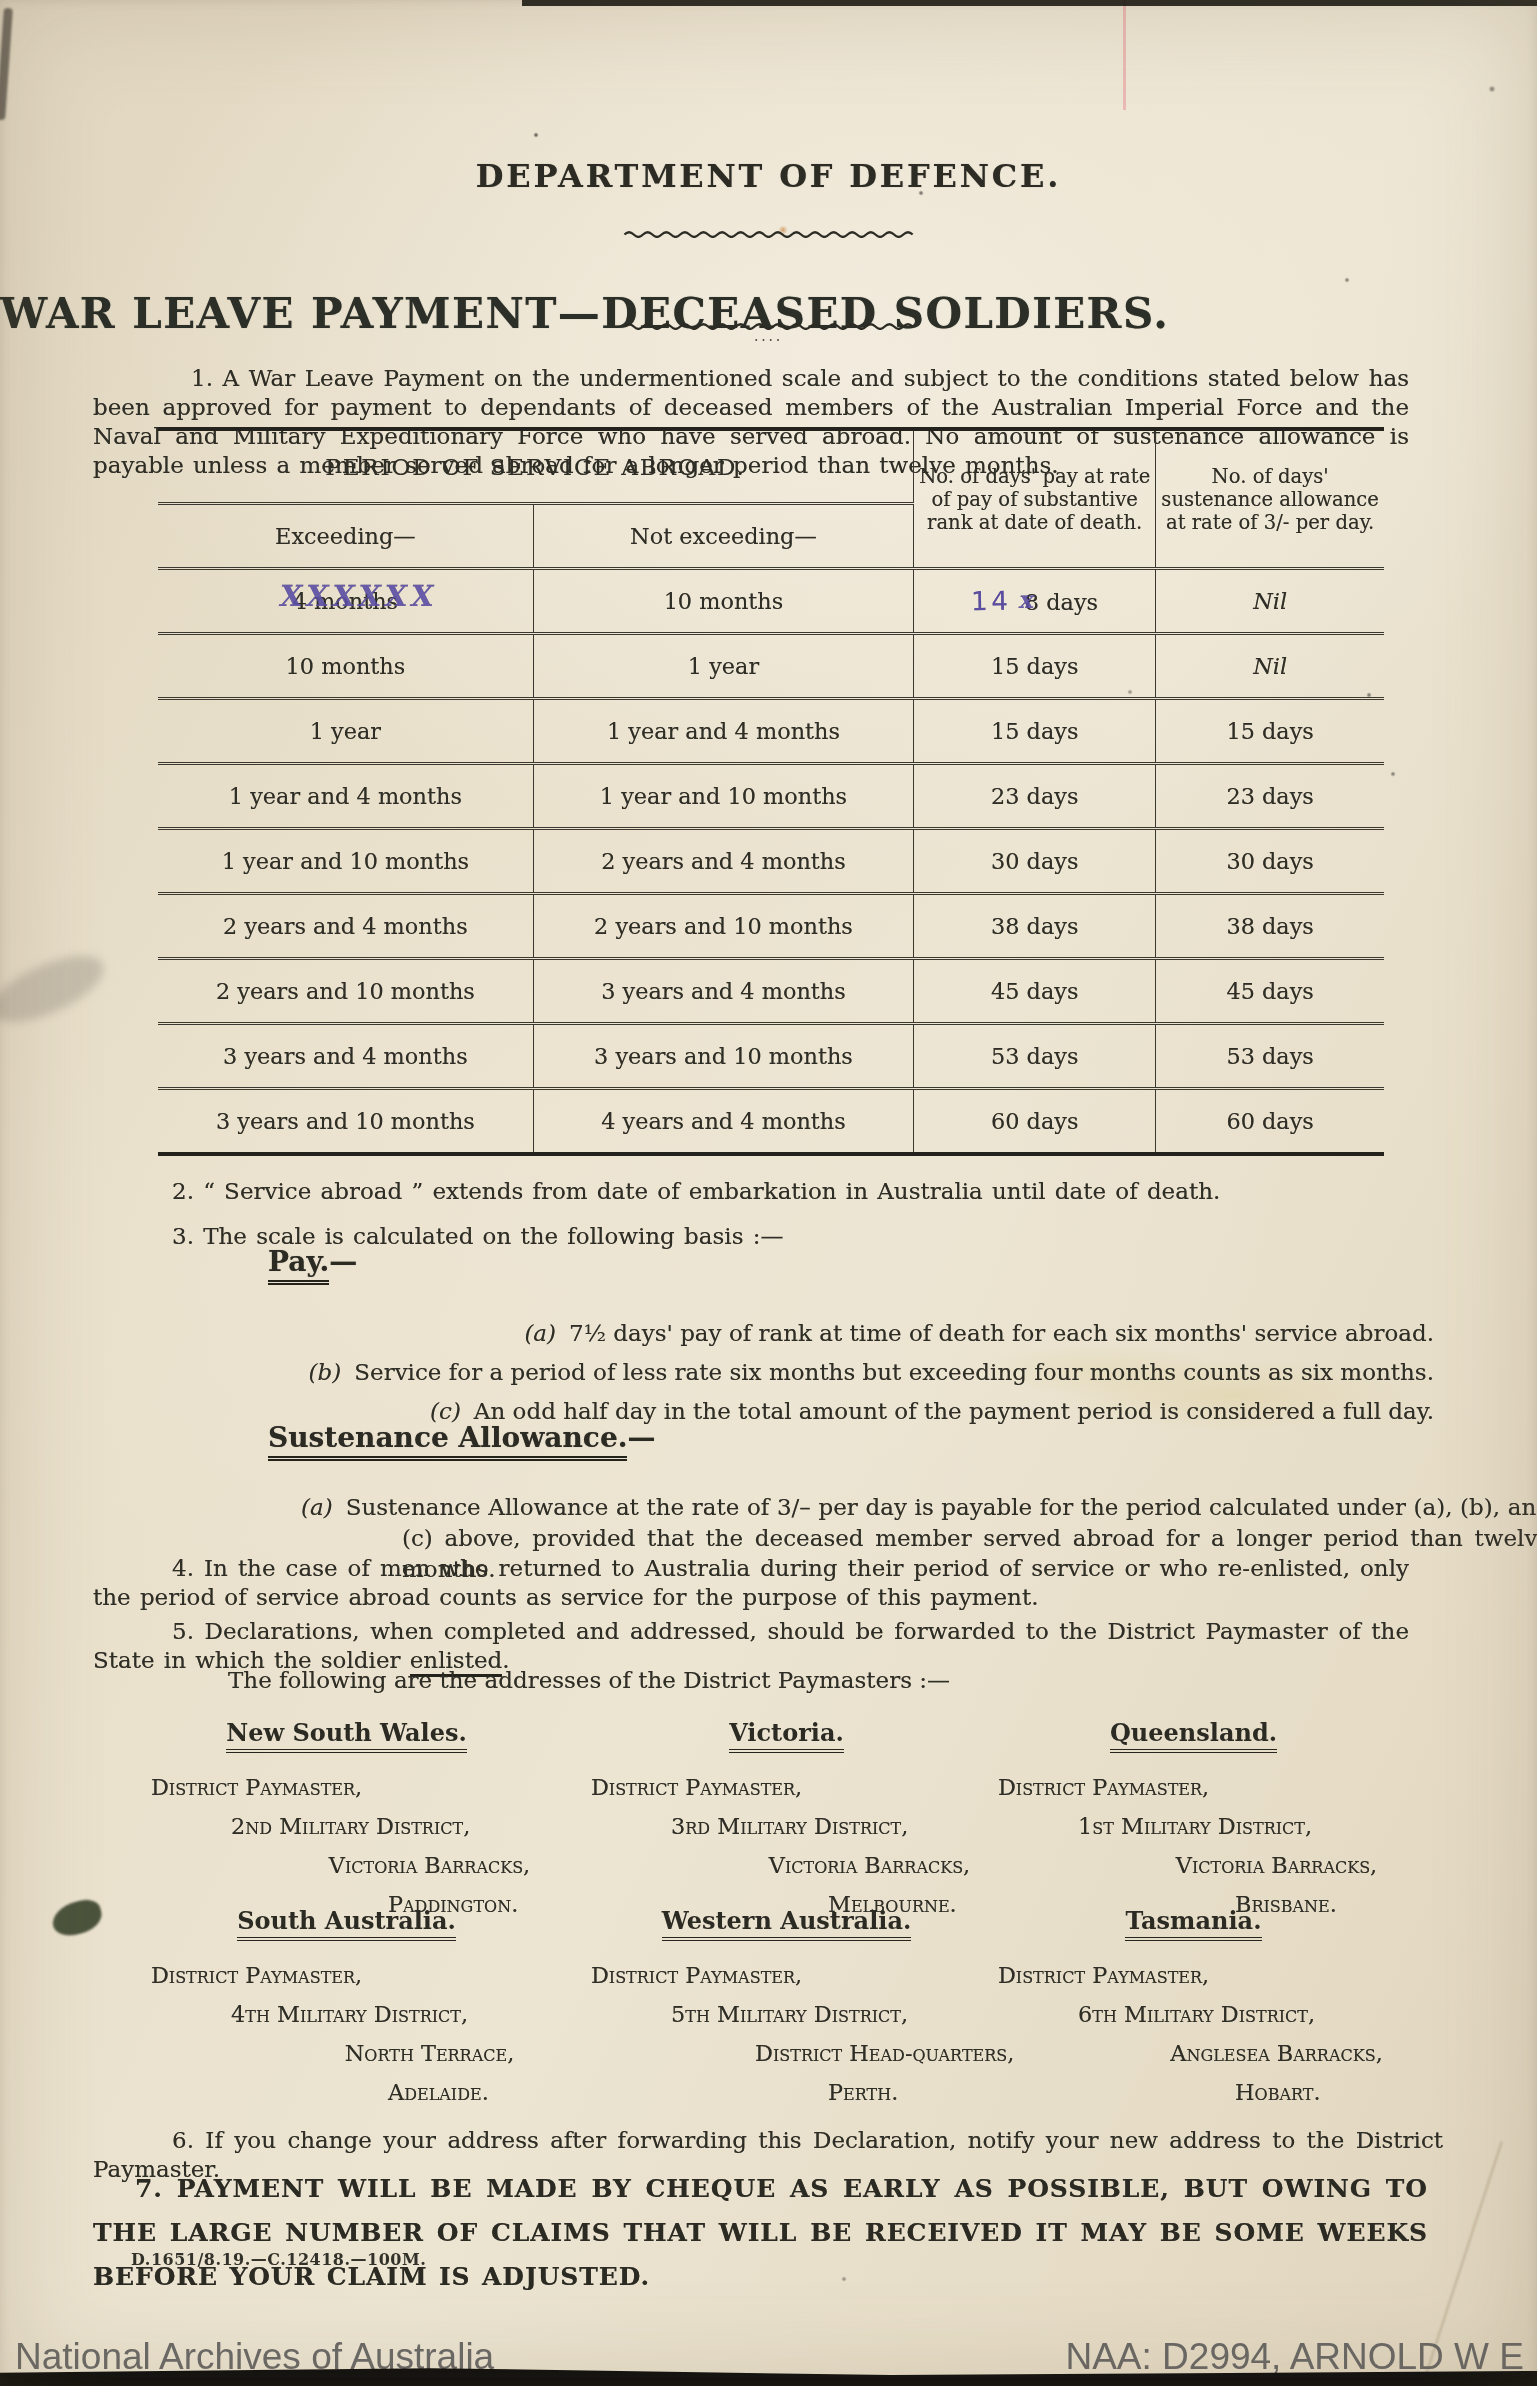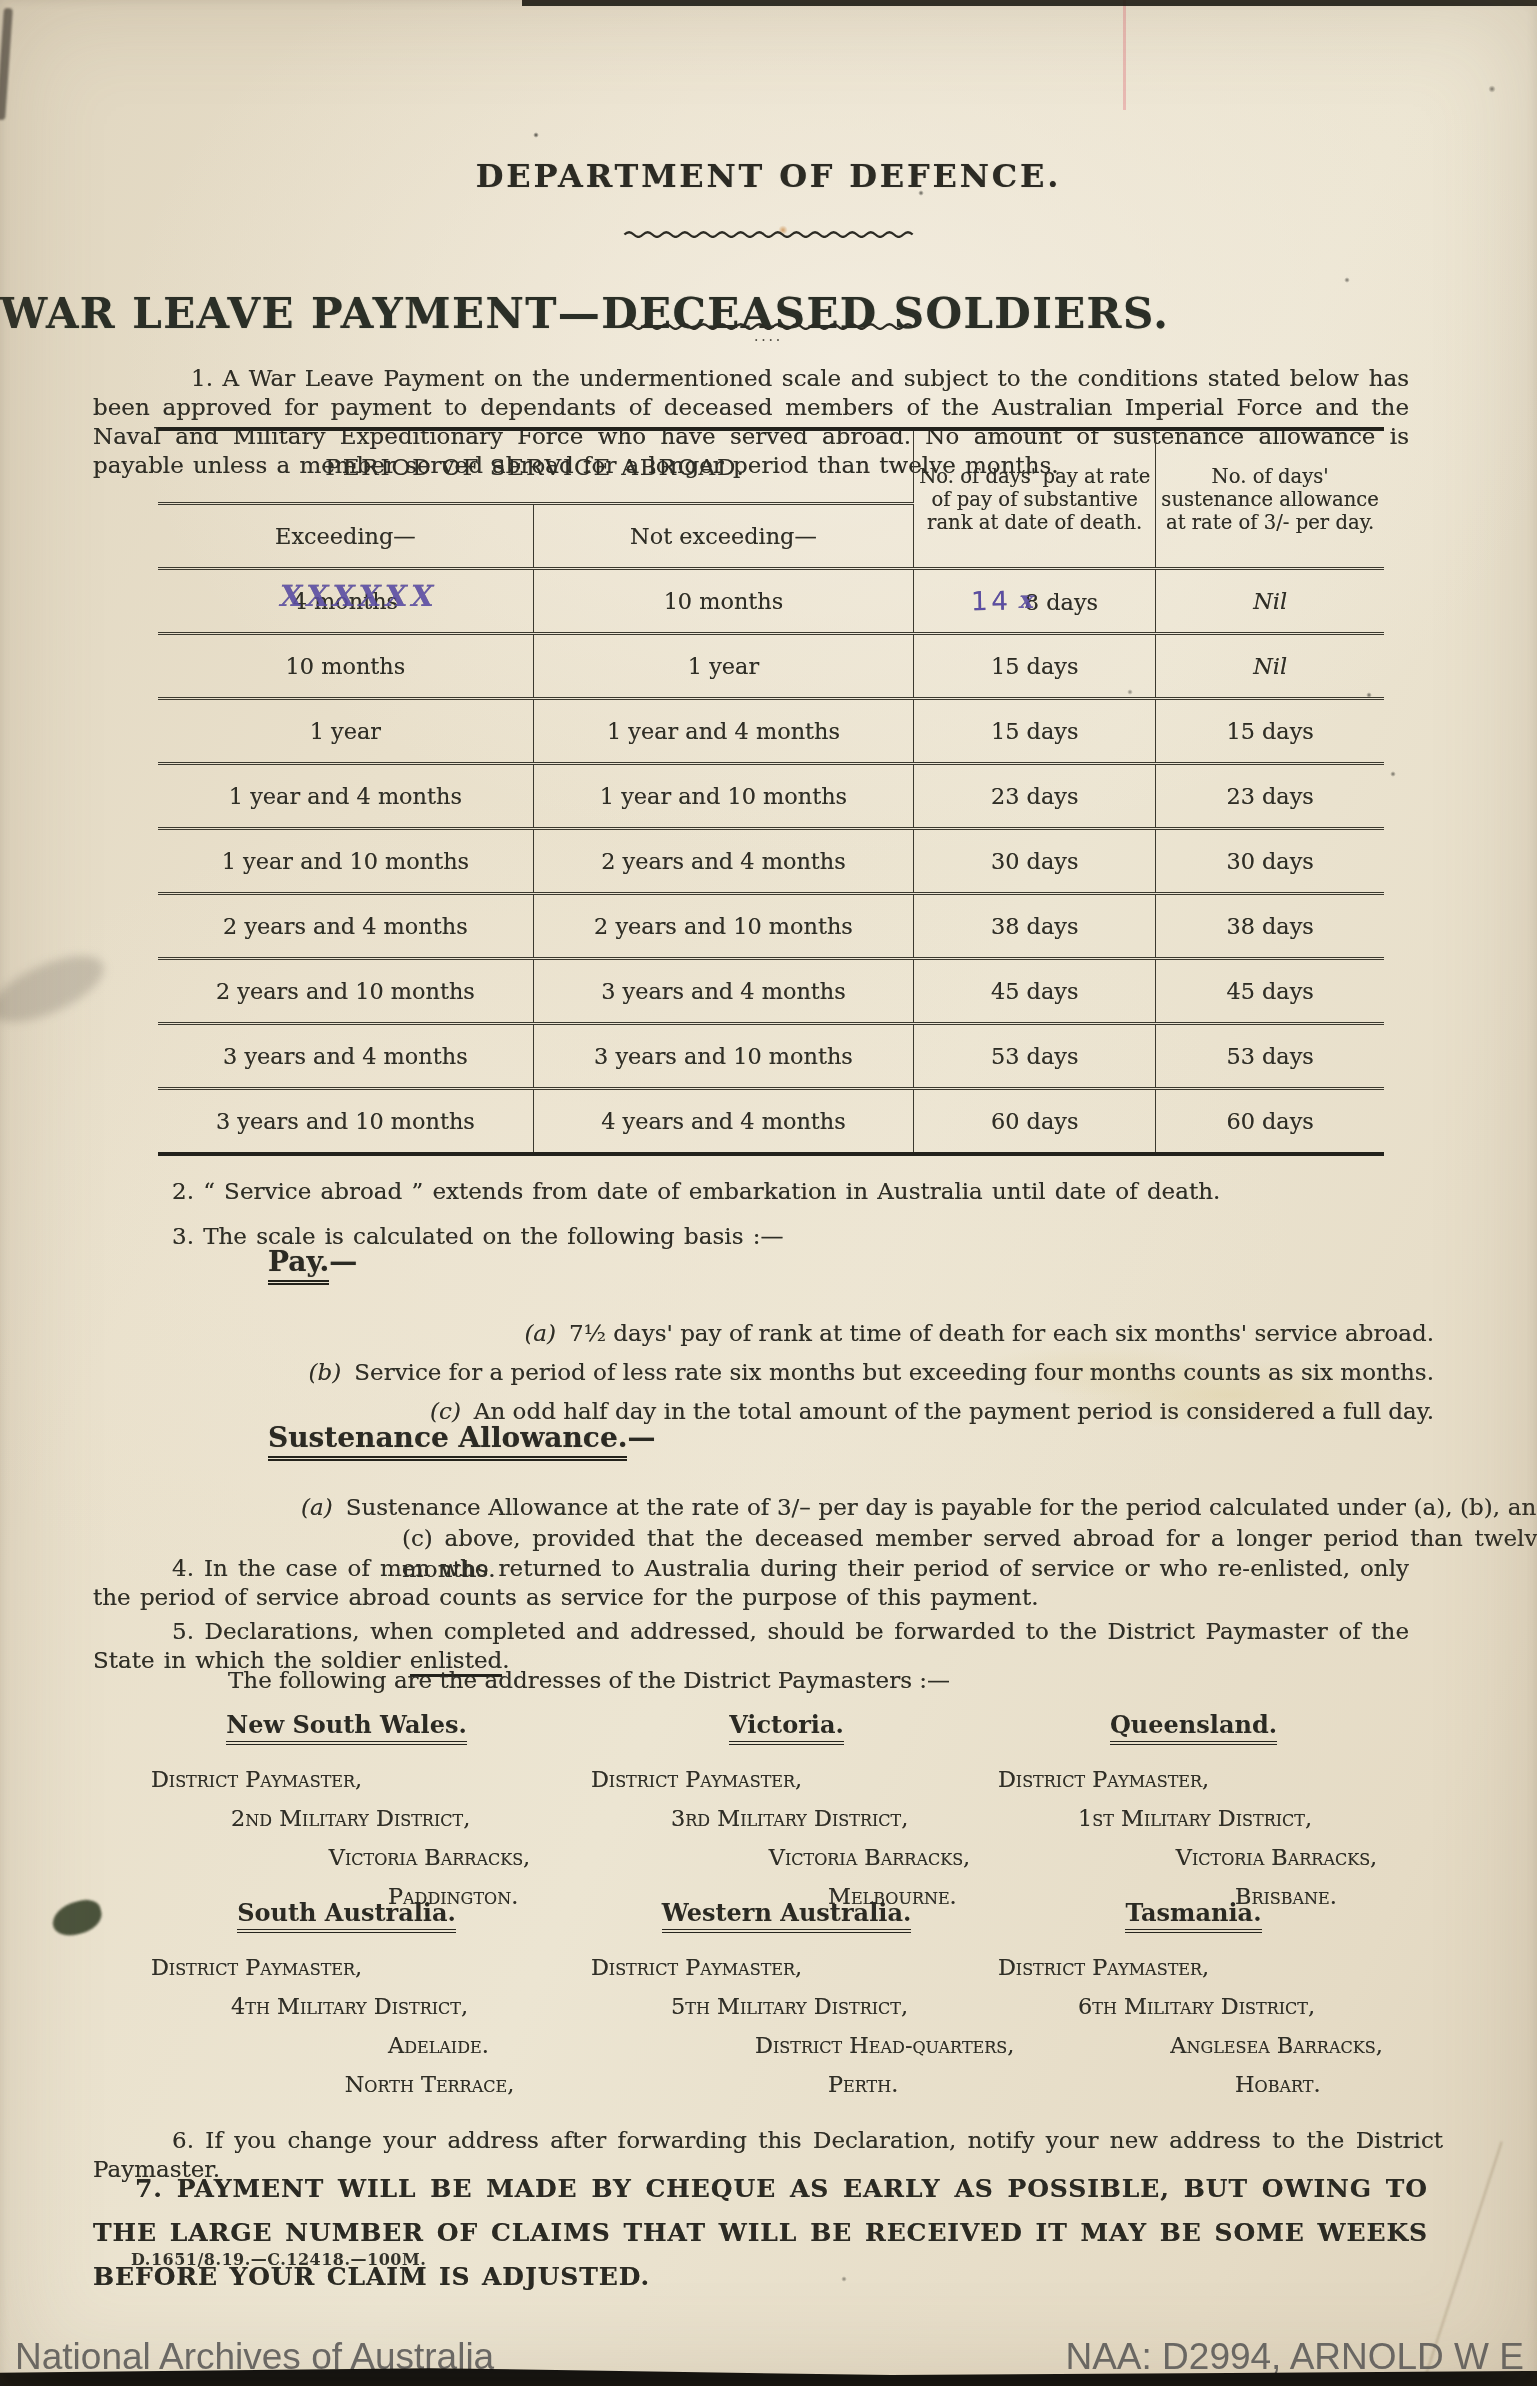--- a/index.html
+++ b/index.html
@@ -61,21 +61,21 @@
              text-shadow:0 0 0.6px rgba(47,46,38,.5);}
   .li-a{top:1296px;} .li-b{top:1335px;} .li-c{top:1374px;}
   .li-label{font-style:italic;margin-right:13px;}
   .sust-item{top:1469px;left:301px;width:1149px;font-size:23px;line-height:31px;text-align:justify;
              padding-left:101px;text-indent:-101px;text-shadow:0 0 0.6px rgba(47,46,38,.5);}
   
   .addr-intro{top:1667px;left:228px;font-size:23px;text-shadow:0 0 0.6px rgba(47,46,38,.5);}
   .addr-col{width:395px;}
   .addr-row1{top:1710px;} .addr-row2{top:1898px;}
   .ac1{left:149px;} .ac2{left:589px;} .ac3{left:996px;}
-  .state-head{display:block;width:fit-content;margin:0 auto 15px auto;font-size:24px;font-weight:bold;
+  .state-head{display:block;width:fit-content;margin:8px auto 15px auto;font-size:24px;font-weight:bold;
               border-bottom:4.7px double #26251e;padding-bottom:1.9px;color:#2b2a23;}
   .addr-line{display:block;font-variant:small-caps;font-size:22.4px;line-height:39px;white-space:nowrap;
              text-shadow:0 0 0.6px rgba(47,46,38,.5);}
   .addr-line.l1{padding-left:1.9px;} .addr-line.l2{padding-left:82px;}
   .addr-line.l3{padding-left:166px;text-align:center;} .addr-line.l4{padding-left:239px;}
   
   .wm{top:2336px;font-family:"Liberation Sans","DejaVu Sans",sans-serif;font-size:37px;
       color:rgba(88,88,88,.88);letter-spacing:0;}
   .wm-left{left:15px;} .wm-right{right:13px;margin-left:34px;}
   .strip-bottom{left:0;bottom:0;width:100%;height:20.5px;background:#0d0d0b;
@@ -247,22 +247,22 @@
     <span class="state-head">Queensland.</span>
     <span class="addr-line l1">District Paymaster,</span>
     <span class="addr-line l2">1st Military District,</span>
     <span class="addr-line l3">Victoria Barracks,</span>
     <span class="addr-line l4">Brisbane.</span>
   </div>
   <div class="abs addr-col addr-row2 ac1">
     <span class="state-head">South Australia.</span>
     <span class="addr-line l1">District Paymaster,</span>
     <span class="addr-line l2">4th Military District,</span>
+    <span class="addr-line l3">North Terrace,</span>
     <span class="addr-line l4">Adelaide.</span>
-    <span class="addr-line l3">North Terrace,</span>
   </div>
   <div class="abs addr-col addr-row2 ac2">
     <span class="state-head">Western Australia.</span>
     <span class="addr-line l1">District Paymaster,</span>
     <span class="addr-line l2">5th Military District,</span>
     <span class="addr-line l3">District Head-quarters,</span>
     <span class="addr-line l4">Perth.</span>
   </div>
   <div class="abs addr-col addr-row2 ac3">
     <span class="state-head">Tasmania.</span>

